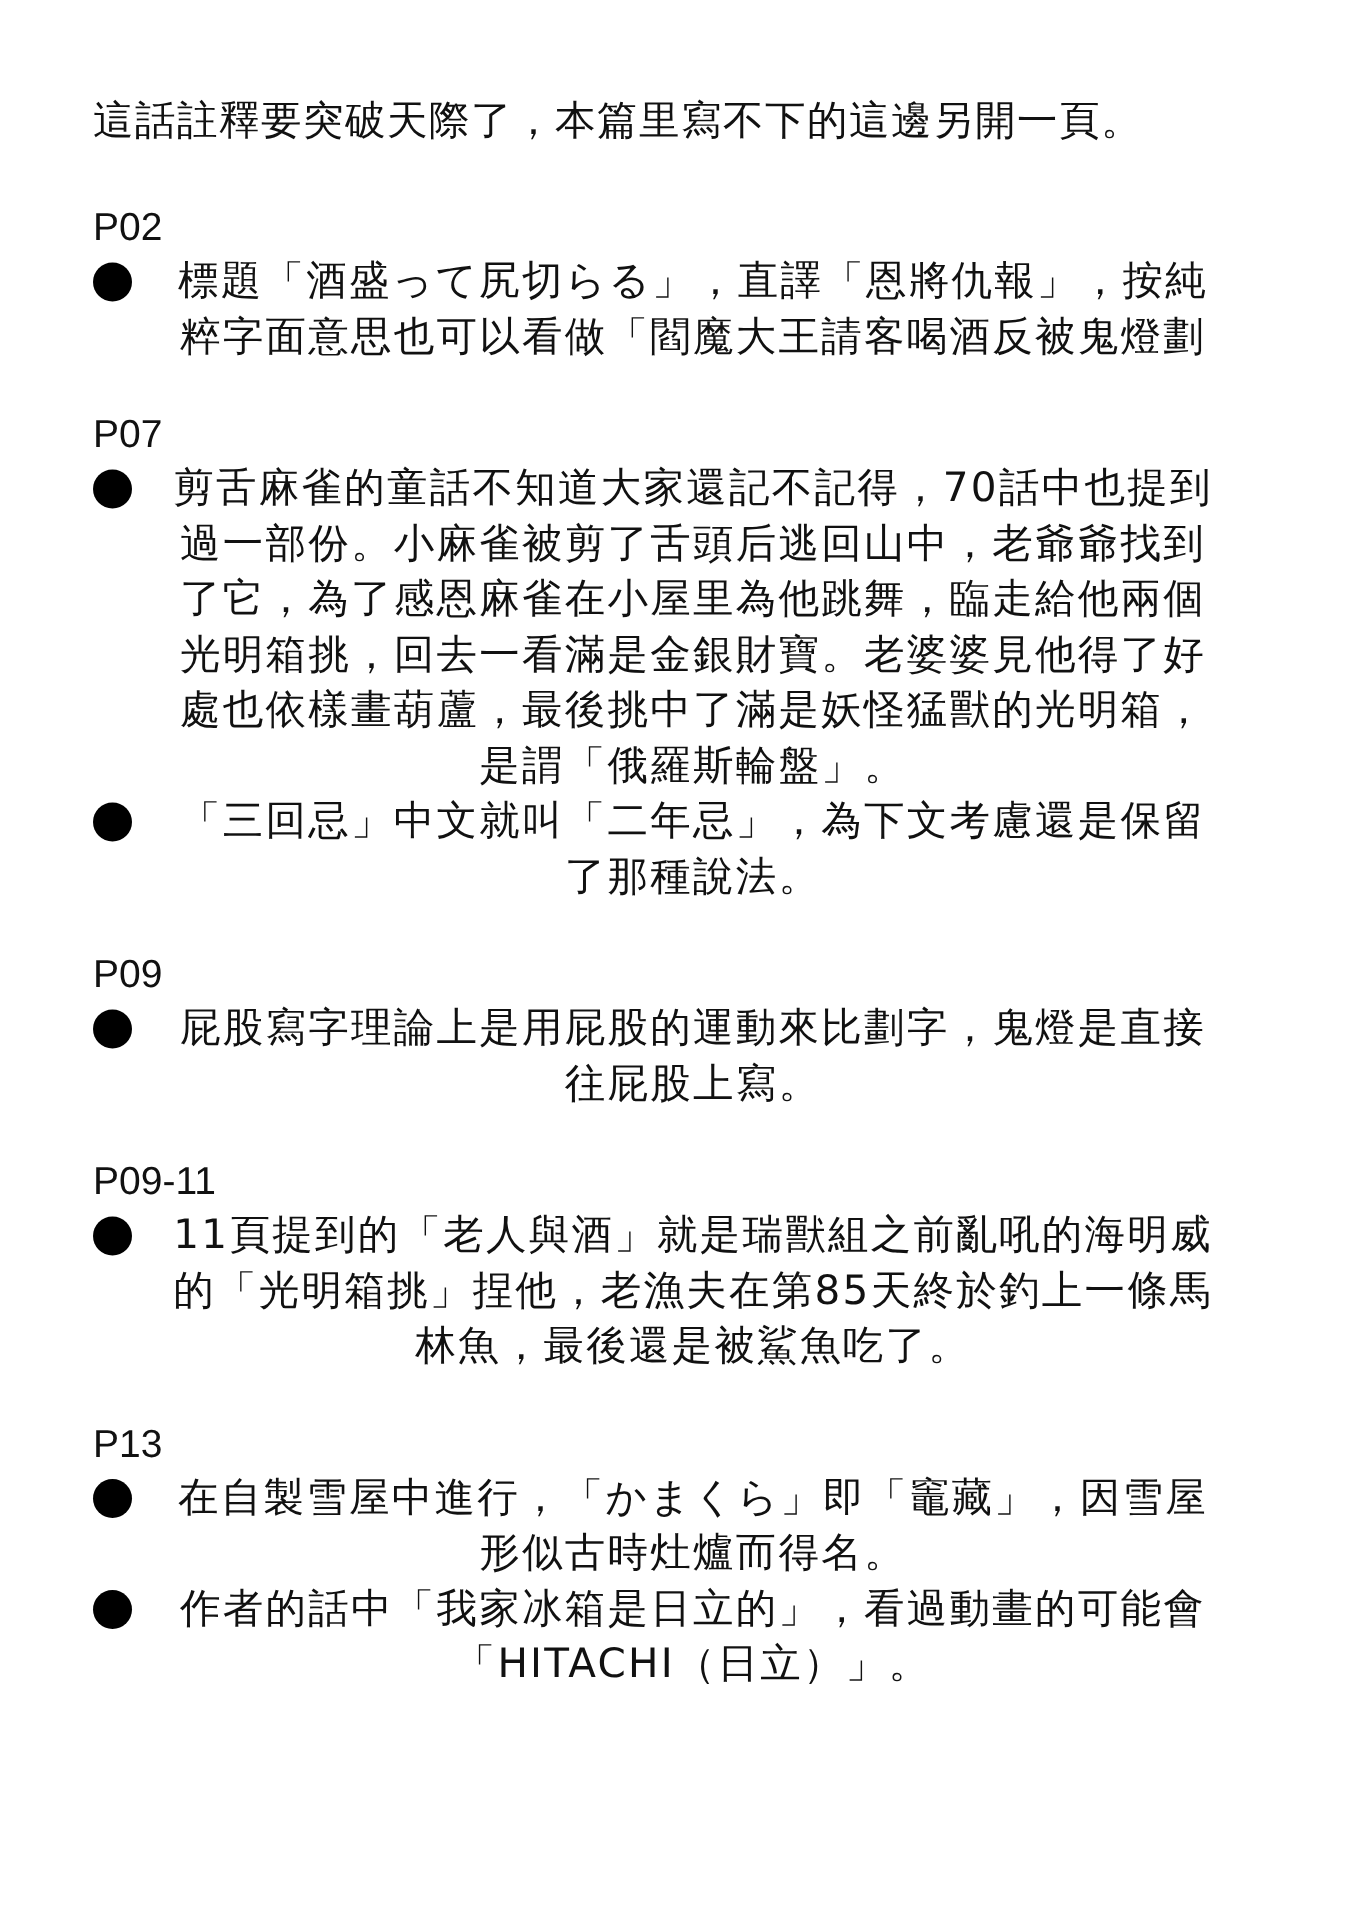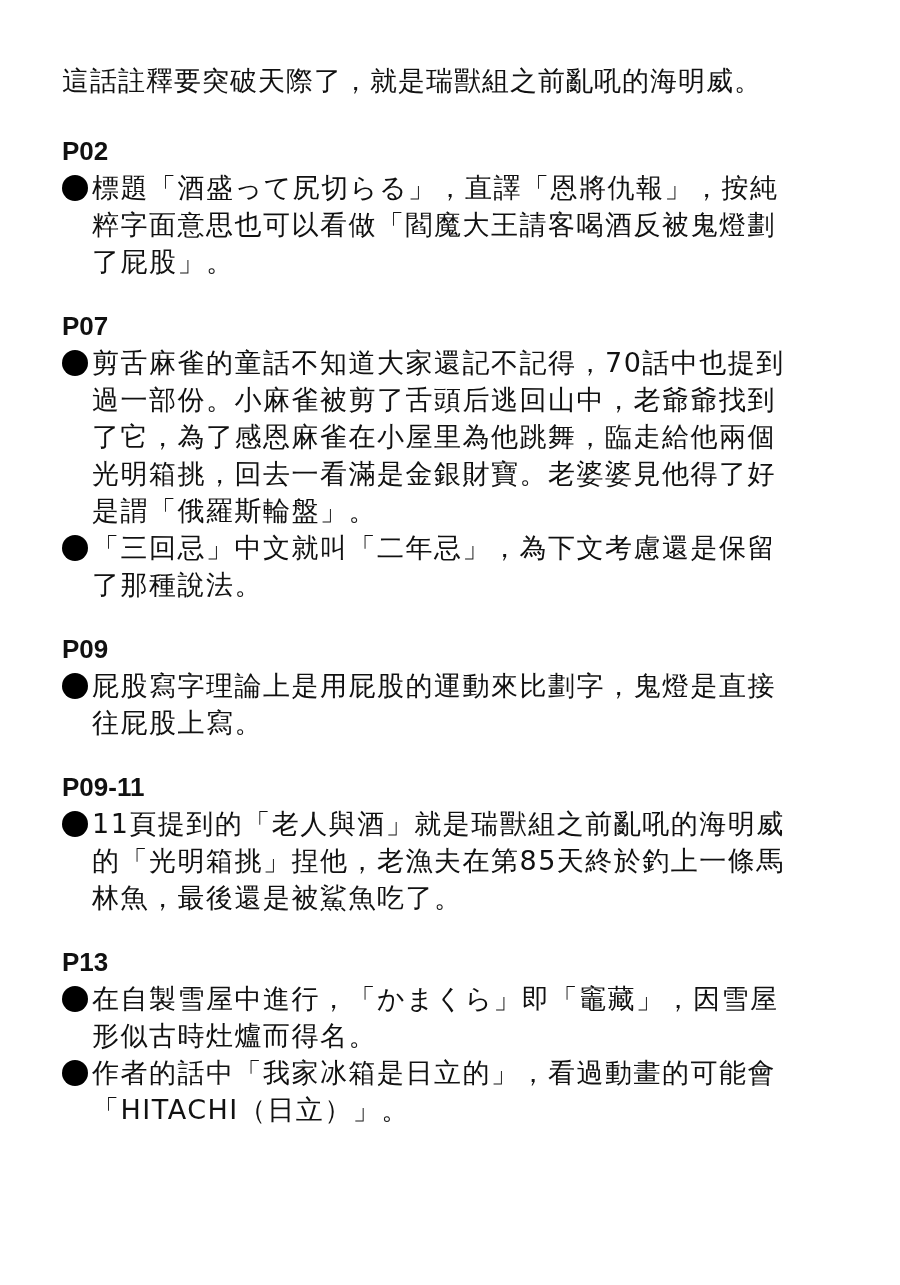--- a/index.html
+++ b/index.html
@@ -30,76 +30,77 @@
     }
     .section {
       margin: 0 0 30px 0;
     }
     .section-label {
       font-family: "Liberation Sans", "DejaVu Sans", sans-serif;
       font-size: 26px;
       line-height: 32px;
       letter-spacing: 0px;
       margin: 0 0 2px 0;
-      font-weight: bold;
+      font-weight: normal;
     }
     .note {
       position: relative;
       padding-left: 30px;
       font-size: 27px;
       line-height: 37px;
       letter-spacing: 1.5px;
     }
     .note .bullet {
       position: absolute;
       left: 0;
       top: 6px;
       width: 26px;
       height: 26px;
       border-radius: 50%;
       background: #000000;
     }
     .note .line {
       display: block;
       white-space: nowrap;
+      text-align: center;
     }
     .footer {
       position: absolute;
       right: 8px;
       top: 1290px;
       font-family: Liberation Mono, monospace;
       font-size: 15px;
       letter-spacing: 1.5px;
       color: #222222;
     }
   </style>
 </head>
 <body>
 
 <div class="page">
-  <p class="intro">這話註釋要突破天際了，就是瑞獸組之前亂吼的海明威。</p>
+  <p class="intro">這話註釋要突破天際了，本篇里寫不下的這邊另開一頁。</p>
 
   <div class="section">
     <div class="section-label">P02</div>
     <div class="note">
       <span class="bullet"></span>
       <span class="line">標題「酒盛って尻切らる」，直譯「恩將仇報」，按純</span>
       <span class="line">粹字面意思也可以看做「閻魔大王請客喝酒反被鬼燈劃</span>
-      <span class="line">了屁股」。</span>
     </div>
   </div>
 
   <div class="section">
     <div class="section-label">P07</div>
     <div class="note">
       <span class="bullet"></span>
       <span class="line">剪舌麻雀的童話不知道大家還記不記得，70話中也提到</span>
       <span class="line">過一部份。小麻雀被剪了舌頭后逃回山中，老爺爺找到</span>
       <span class="line">了它，為了感恩麻雀在小屋里為他跳舞，臨走給他兩個</span>
       <span class="line">光明箱挑，回去一看滿是金銀財寶。老婆婆見他得了好</span>
+      <span class="line">處也依樣畫葫蘆，最後挑中了滿是妖怪猛獸的光明箱，</span>
       <span class="line">是謂「俄羅斯輪盤」。</span>
     </div>
     <div class="note">
       <span class="bullet"></span>
       <span class="line">「三回忌」中文就叫「二年忌」，為下文考慮還是保留</span>
       <span class="line">了那種說法。</span>
     </div>
   </div>
 
   <div class="section">

